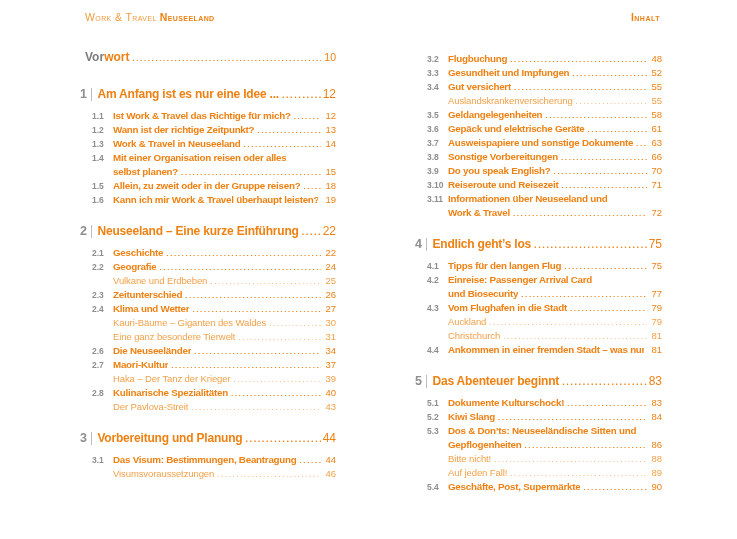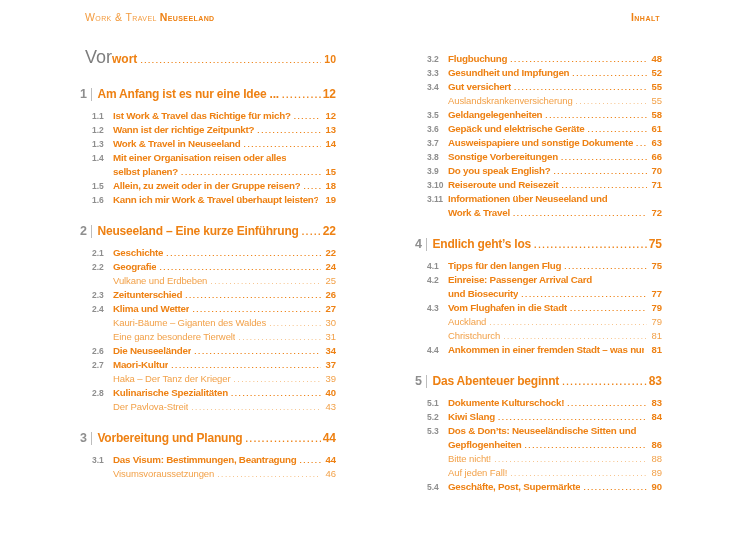--- a/index.html
+++ b/index.html
@@ -30,25 +30,25 @@
   .col-right { left: 415px; top: 52px; width: 247px; }
 
   
   .row { display: flex; align-items: baseline; line-height: 14px; height: 14px; white-space: nowrap; }
   .dots {
     flex: 1 1 0; min-width: 0; overflow: hidden; white-space: nowrap;
     font-size: 8px; letter-spacing: 1.6px; color: var(--orange, #ee8113);
     margin: 0 2px 0 3px; font-weight: bold;
   }
   .dots::after { content: "........................................................................................................................"; }
-  .pg { flex: none; font-size: 9.5px; font-weight: bold; color: var(--orange, #ee8113); min-width: 13px; text-align: right; }
+  .pg { flex: none; font-size: 9.5px; font-weight: normal; color: var(--orange, #ee8113); min-width: 13px; text-align: right; }
 
   
   .preface { padding-left: 5px; margin-bottom: 22px; }
-  .pre-gray   { font-size: 18px; font-weight: normal; color: var(--gray_dark, #7d7d7d); }
+  .pre-gray   { font-size: 12px; font-weight: bold; color: var(--gray_dark, #7d7d7d); }
   .pre-orange { font-size: 12px; font-weight: bold; color: var(--orange, #ee8113); }
   .preface .pg { font-size: 10.5px; }
 
   
   .chead { margin-top: 16px; margin-bottom: 6px; line-height: 17px; height: 17px; }
   .ch-num { flex: none; font-size: 12.5px; font-weight: bold; color: var(--gray, #8e8e8e); }
   .ch-bar { flex: none; width: 1.5px; height: 13px; background: var(--bar, #bdbdbd); margin: 0 5px 0 4px; align-self: center; }
   .ch-title { flex: none; font-size: 12px; font-weight: bold; letter-spacing: -.2px; color: var(--orange, #ee8113); }
   .chead .dots { font-size: 9px; }
   .chead .pg { font-size: 12px; }

